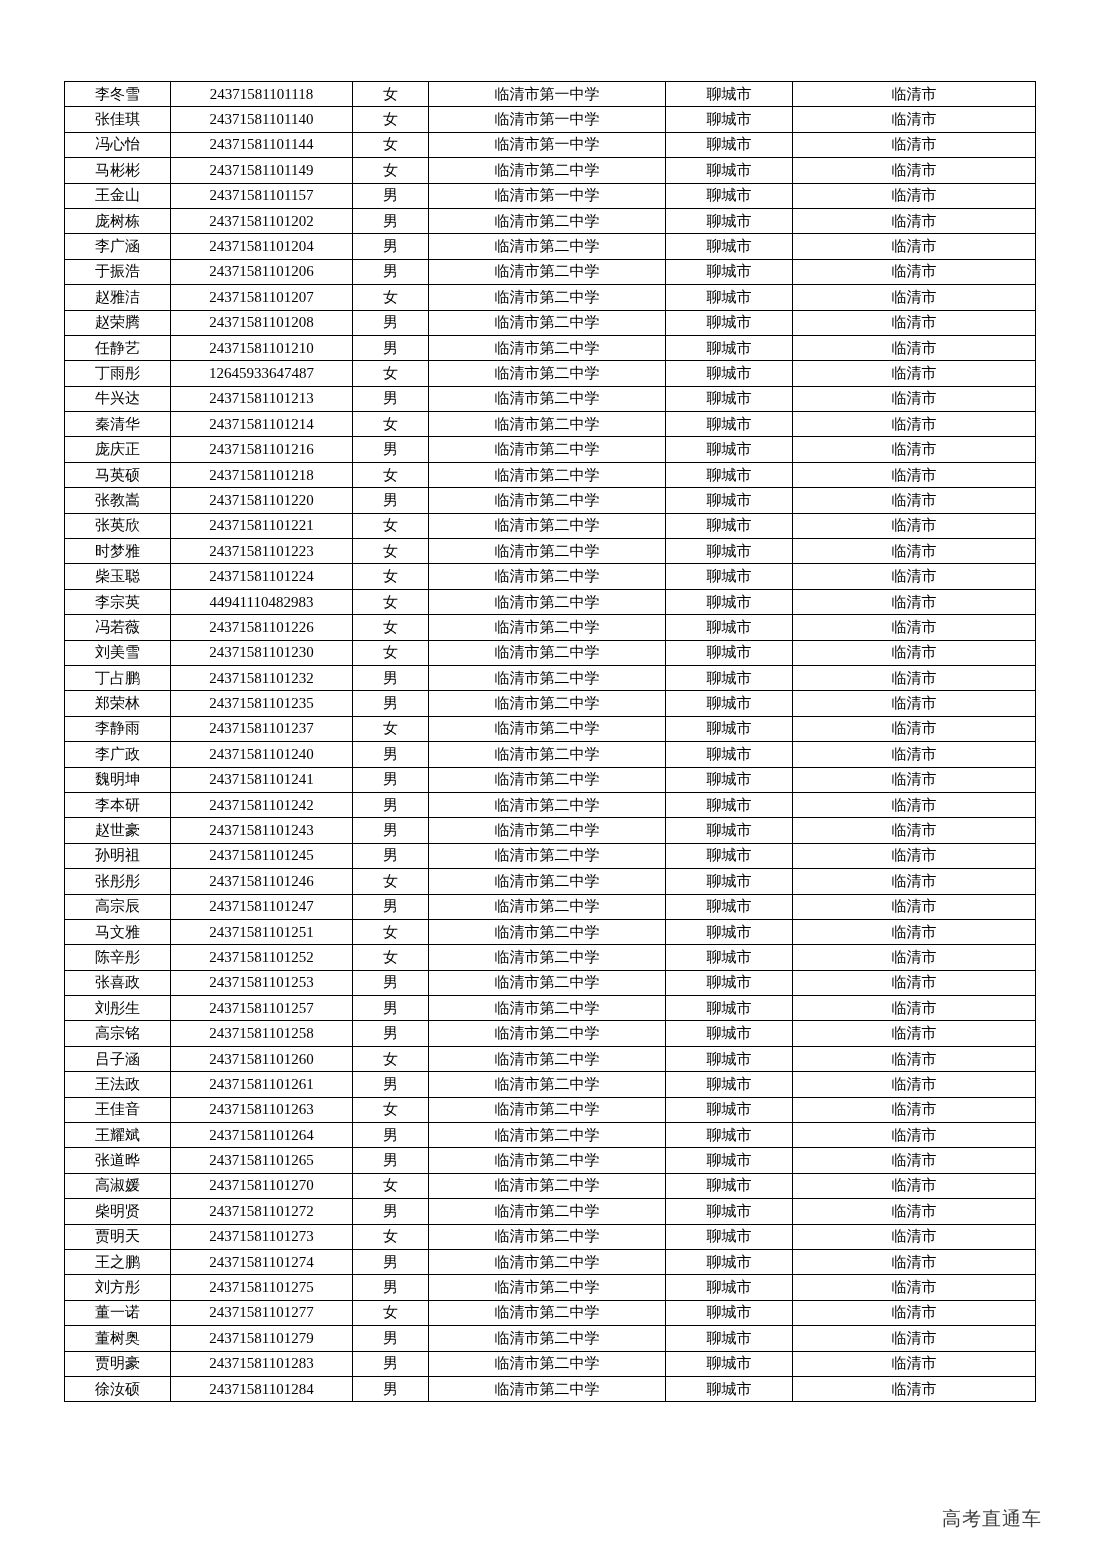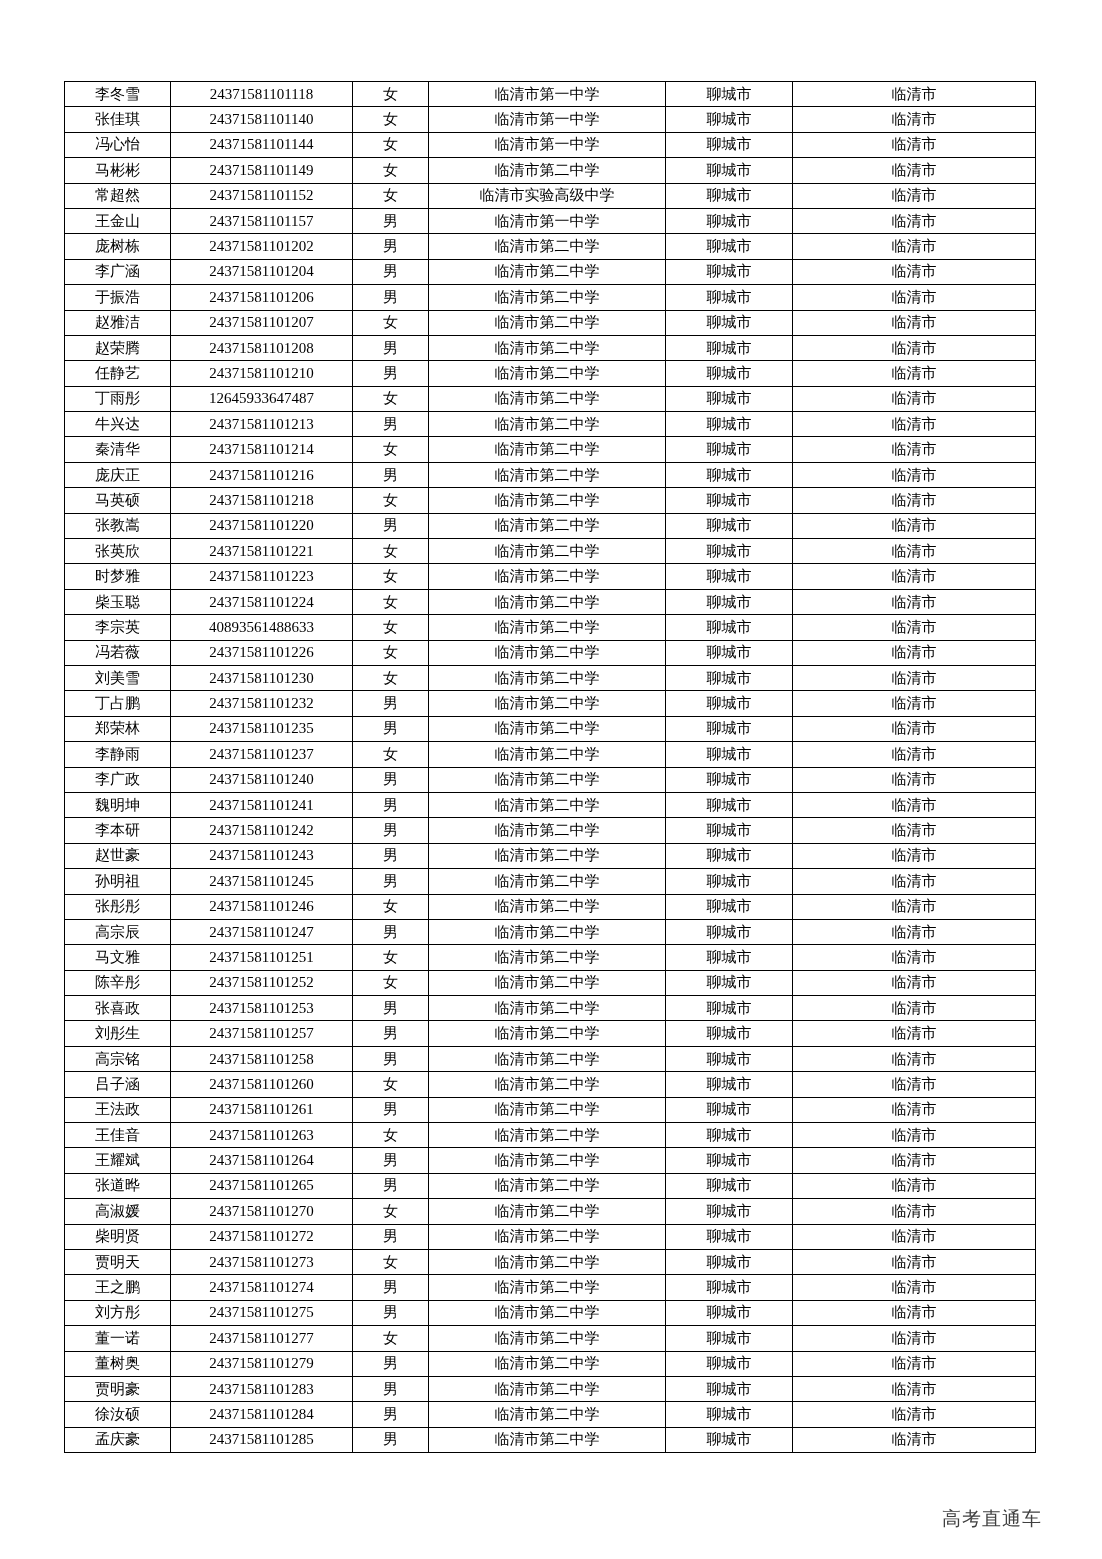--- a/index.html
+++ b/index.html
@@ -99,28 +99,20 @@
         </tr>
         <tr>
           <td>马彬彬</td>
           <td>24371581101149</td>
           <td>女</td>
           <td>临清市第二中学</td>
           <td>聊城市</td>
           <td>临清市</td>
         </tr>
         <tr>
-          <td>常超然</td>
-          <td>24371581101152</td>
-          <td>女</td>
-          <td>临清市实验高级中学</td>
-          <td>聊城市</td>
-          <td>临清市</td>
-        </tr>
-        <tr>
           <td>王金山</td>
           <td>24371581101157</td>
           <td>男</td>
           <td>临清市第一中学</td>
           <td>聊城市</td>
           <td>临清市</td>
         </tr>
         <tr>
           <td>庞树栋</td>
           <td>24371581101202</td>
@@ -236,21 +228,21 @@
         <tr>
           <td>柴玉聪</td>
           <td>24371581101224</td>
           <td>女</td>
           <td>临清市第二中学</td>
           <td>聊城市</td>
           <td>临清市</td>
         </tr>
         <tr>
           <td>李宗英</td>
-          <td>40893561488633</td>
+          <td>44941110482983</td>
           <td>女</td>
           <td>临清市第二中学</td>
           <td>聊城市</td>
           <td>临清市</td>
         </tr>
         <tr>
           <td>冯若薇</td>
           <td>24371581101226</td>
           <td>女</td>
           <td>临清市第二中学</td>
@@ -485,28 +477,20 @@
           <td>贾明豪</td>
           <td>24371581101283</td>
           <td>男</td>
           <td>临清市第二中学</td>
           <td>聊城市</td>
           <td>临清市</td>
         </tr>
         <tr>
           <td>徐汝硕</td>
           <td>24371581101284</td>
-          <td>男</td>
-          <td>临清市第二中学</td>
-          <td>聊城市</td>
-          <td>临清市</td>
-        </tr>
-        <tr>
-          <td>孟庆豪</td>
-          <td>24371581101285</td>
           <td>男</td>
           <td>临清市第二中学</td>
           <td>聊城市</td>
           <td>临清市</td>
         </tr>
       </tbody>
   </table>
 
   <div class="watermark">高考直通车</div>
 

